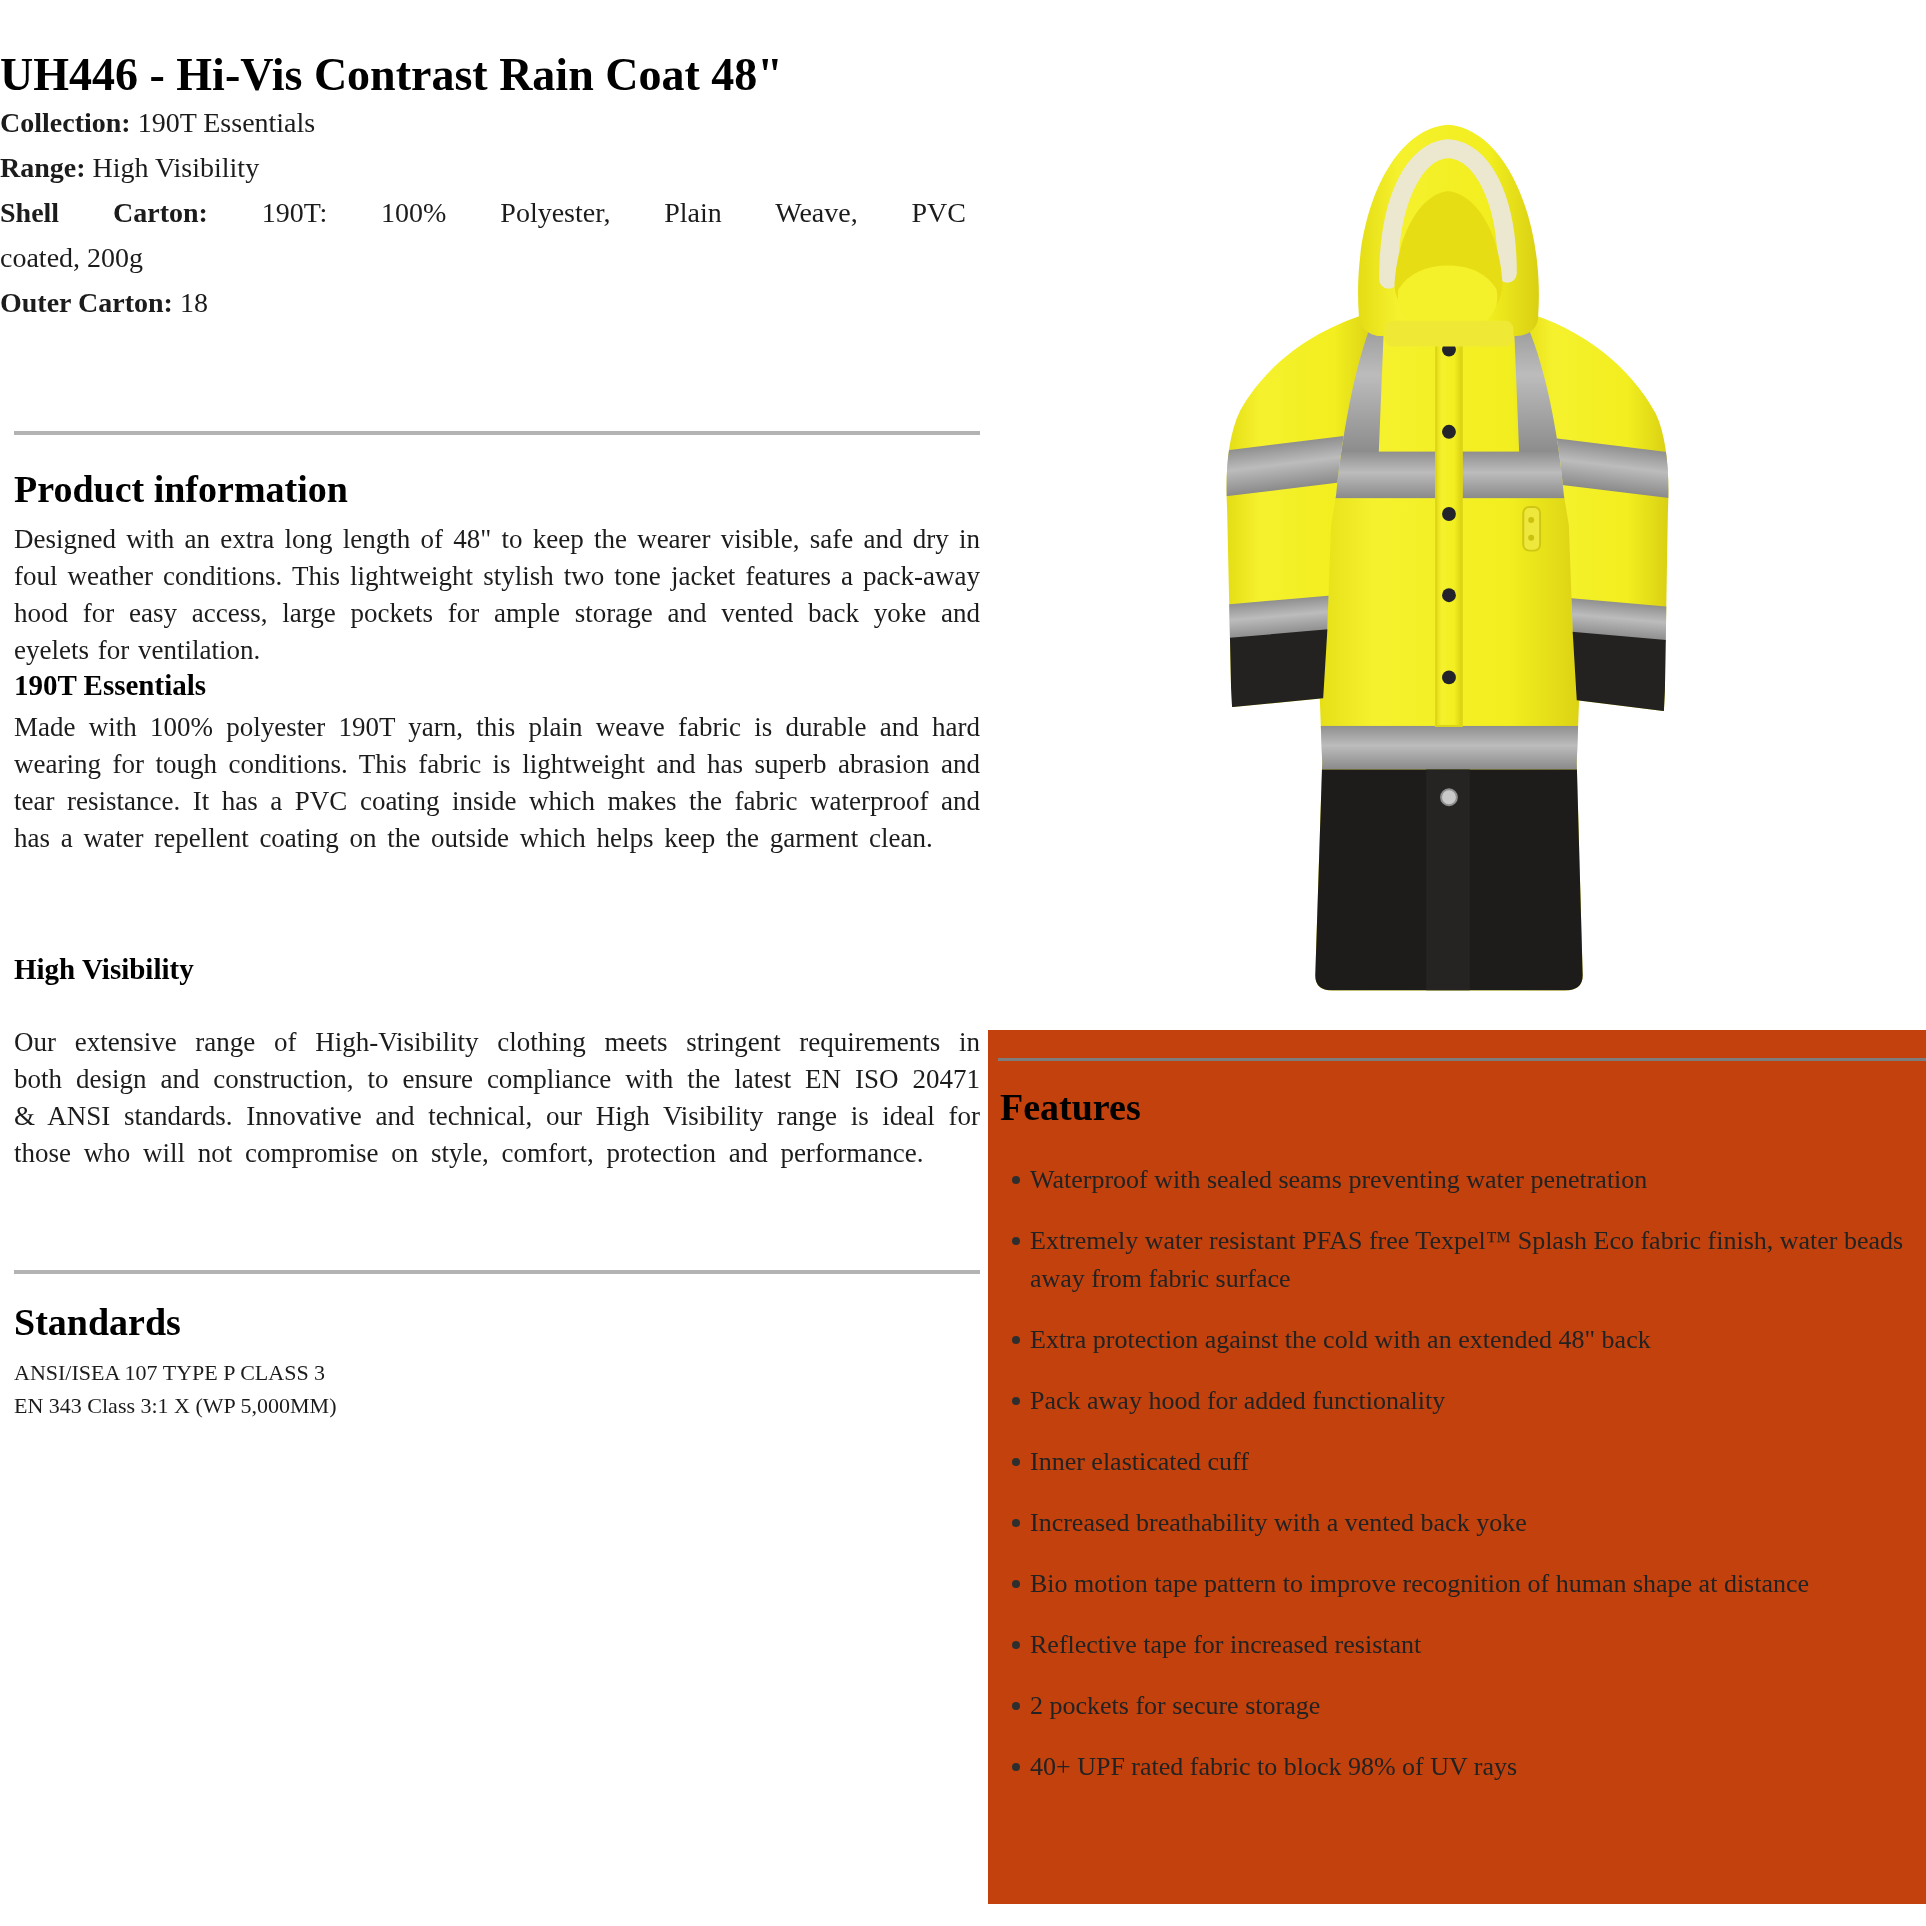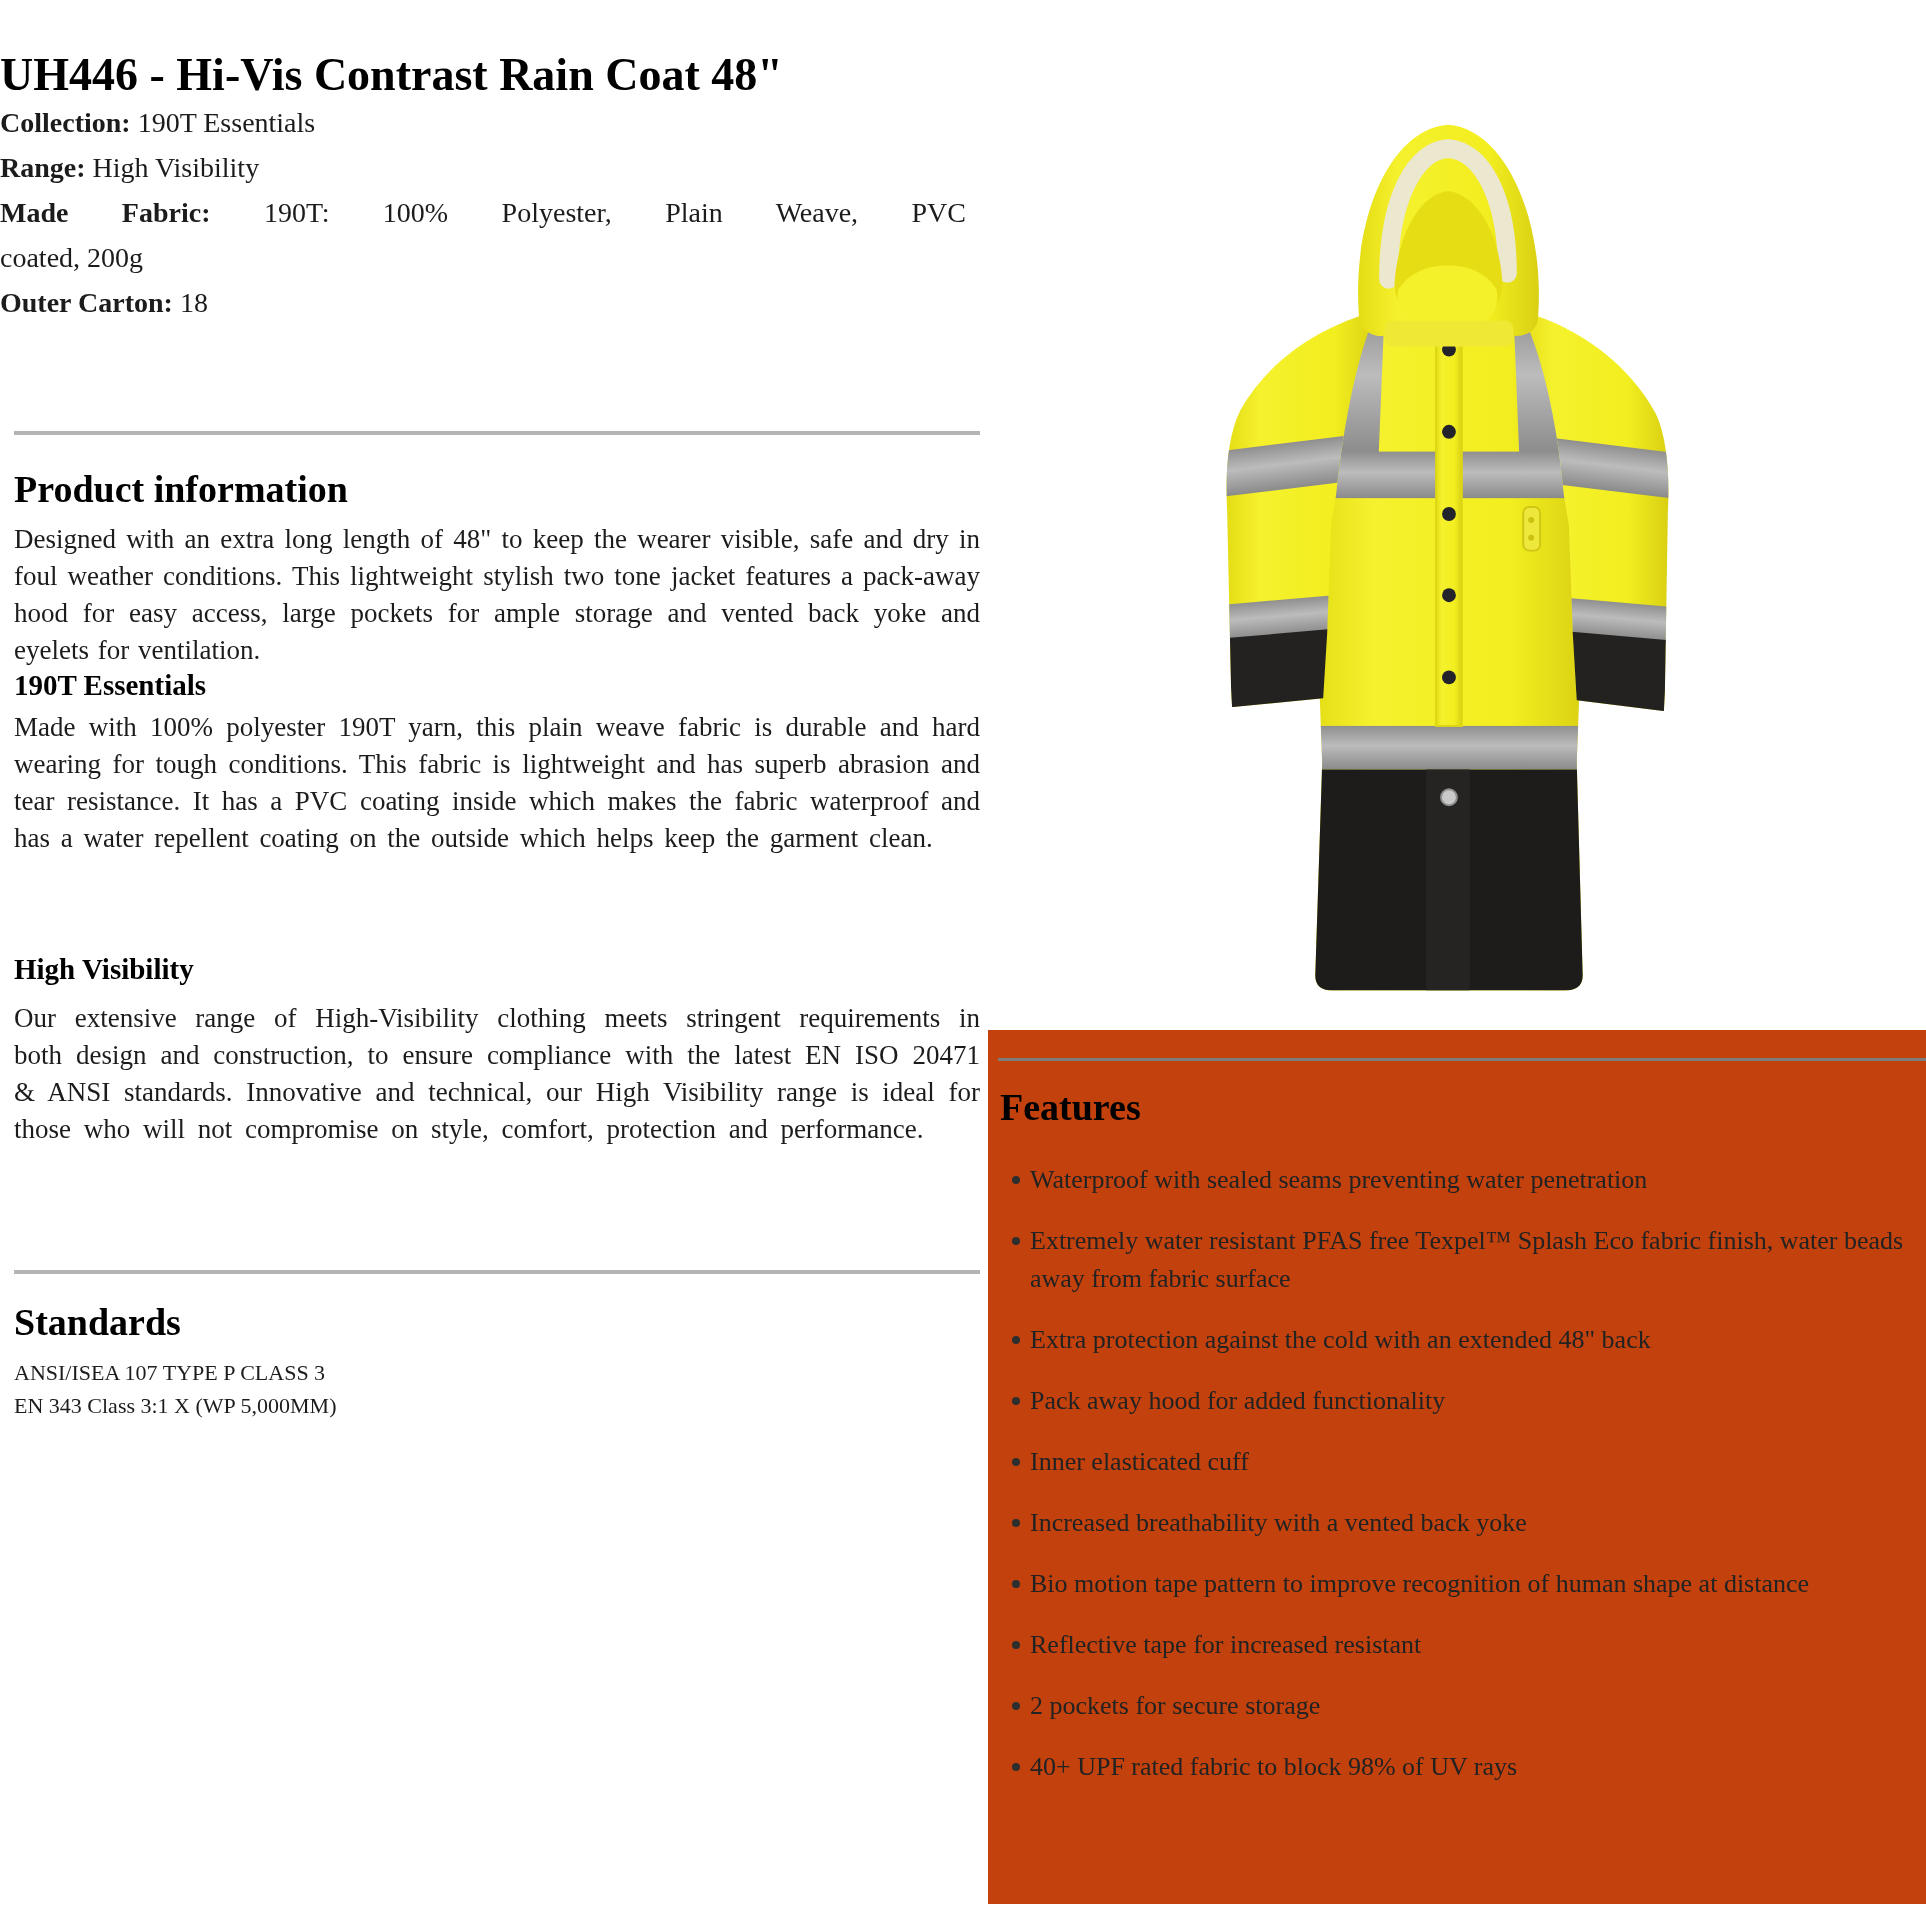--- a/index.html
+++ b/index.html
@@ -23,21 +23,21 @@
   .h-standards{top:1300px;}
   .para{
     position:absolute;left:0;width:966px;
     font-size:27px;line-height:37px;text-align:justify;
   }
   .para-intro{top:521px;word-spacing:2px;}
   .sub-head{position:absolute;left:0;font-size:29px;font-weight:bold;color:#000;}
   .h-190t{top:669px;}
   .h-hivis{top:953px;}
   .para-190t{top:709px;word-spacing:4px;}
-  .para-hivis{top:1000px;word-spacing:6px;}
+  .para-hivis{top:1024px;word-spacing:6px;}
   .standards-list{position:absolute;left:0;top:1356px;width:966px;font-size:22px;line-height:33px;}
   
   .features-panel{
     position:absolute;left:988px;top:1030px;width:939px;height:874px;
     background:#c2410c;overflow:hidden;
   }
   .features-rule{margin:28px 0 0 10px;border-top:3px solid #7d7d7d;height:0;}
   .features-head{margin:24px 0 0 12px;font-size:38px;font-weight:bold;color:#000;}
   .features-list{margin:32px 0 0 22px;padding:0;list-style:none;width:895px;}
   .features-list li{
@@ -52,21 +52,21 @@
   .coat-svg{position:absolute;left:1129px;top:99px;width:634px;height:931px;}
 </style>
 </head>
 <body>
 
 <div class="doc-title">UH446 - Hi-Vis Contrast Rain Coat 48"</div>
 
 <div class="meta-block">
   <div class="meta-row"><span class="meta-label">Collection:</span> <span>190T Essentials</span></div>
   <div class="meta-row"><span class="meta-label">Range:</span> <span>High Visibility</span></div>
-  <div class="meta-row justify-last"><span class="meta-label">Made Fabric:</span> <span>190T: 100% Polyester, Plain Weave, PVC</span></div>
+  <div class="meta-row justify-last"><span class="meta-label">Shell Carton:</span> <span>190T: 100% Polyester, Plain Weave, PVC</span></div>
   <div class="meta-row">coated, 200g</div>
   <div class="meta-row"><span class="meta-label">Outer Carton:</span> <span>18</span></div>
 </div>
 
 <div class="rule rule-1" style="left:14px;"></div>
 
 <div class="sec-head h-product" style="left:14px;">Product information</div>
 <div class="para para-intro" style="left:14px;">Designed with an extra long length of 48" to keep the wearer visible, safe and dry in foul weather conditions. This lightweight stylish two tone jacket features a pack-away hood for easy access, large pockets for ample storage and vented back yoke and eyelets for ventilation.</div>
 
 <div class="sub-head h-190t" style="left:14px;">190T Essentials</div>

